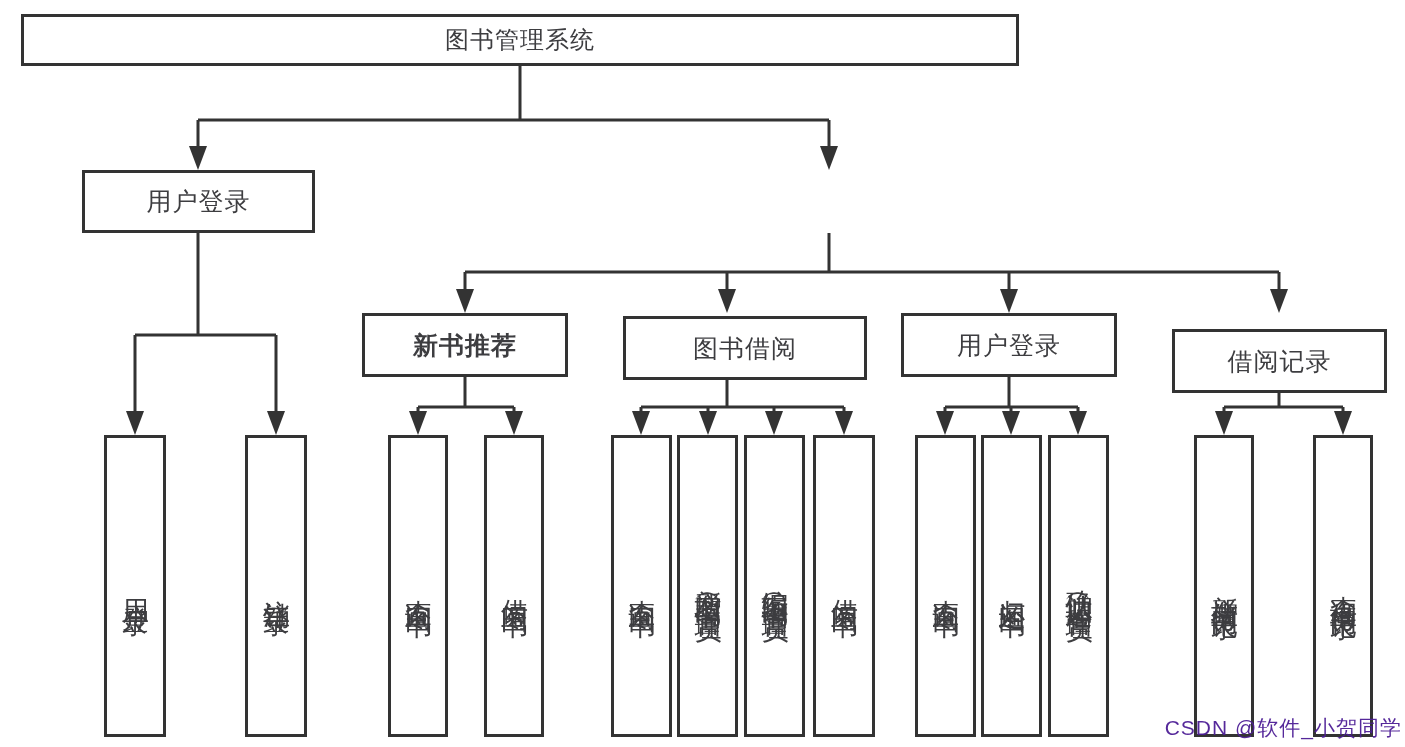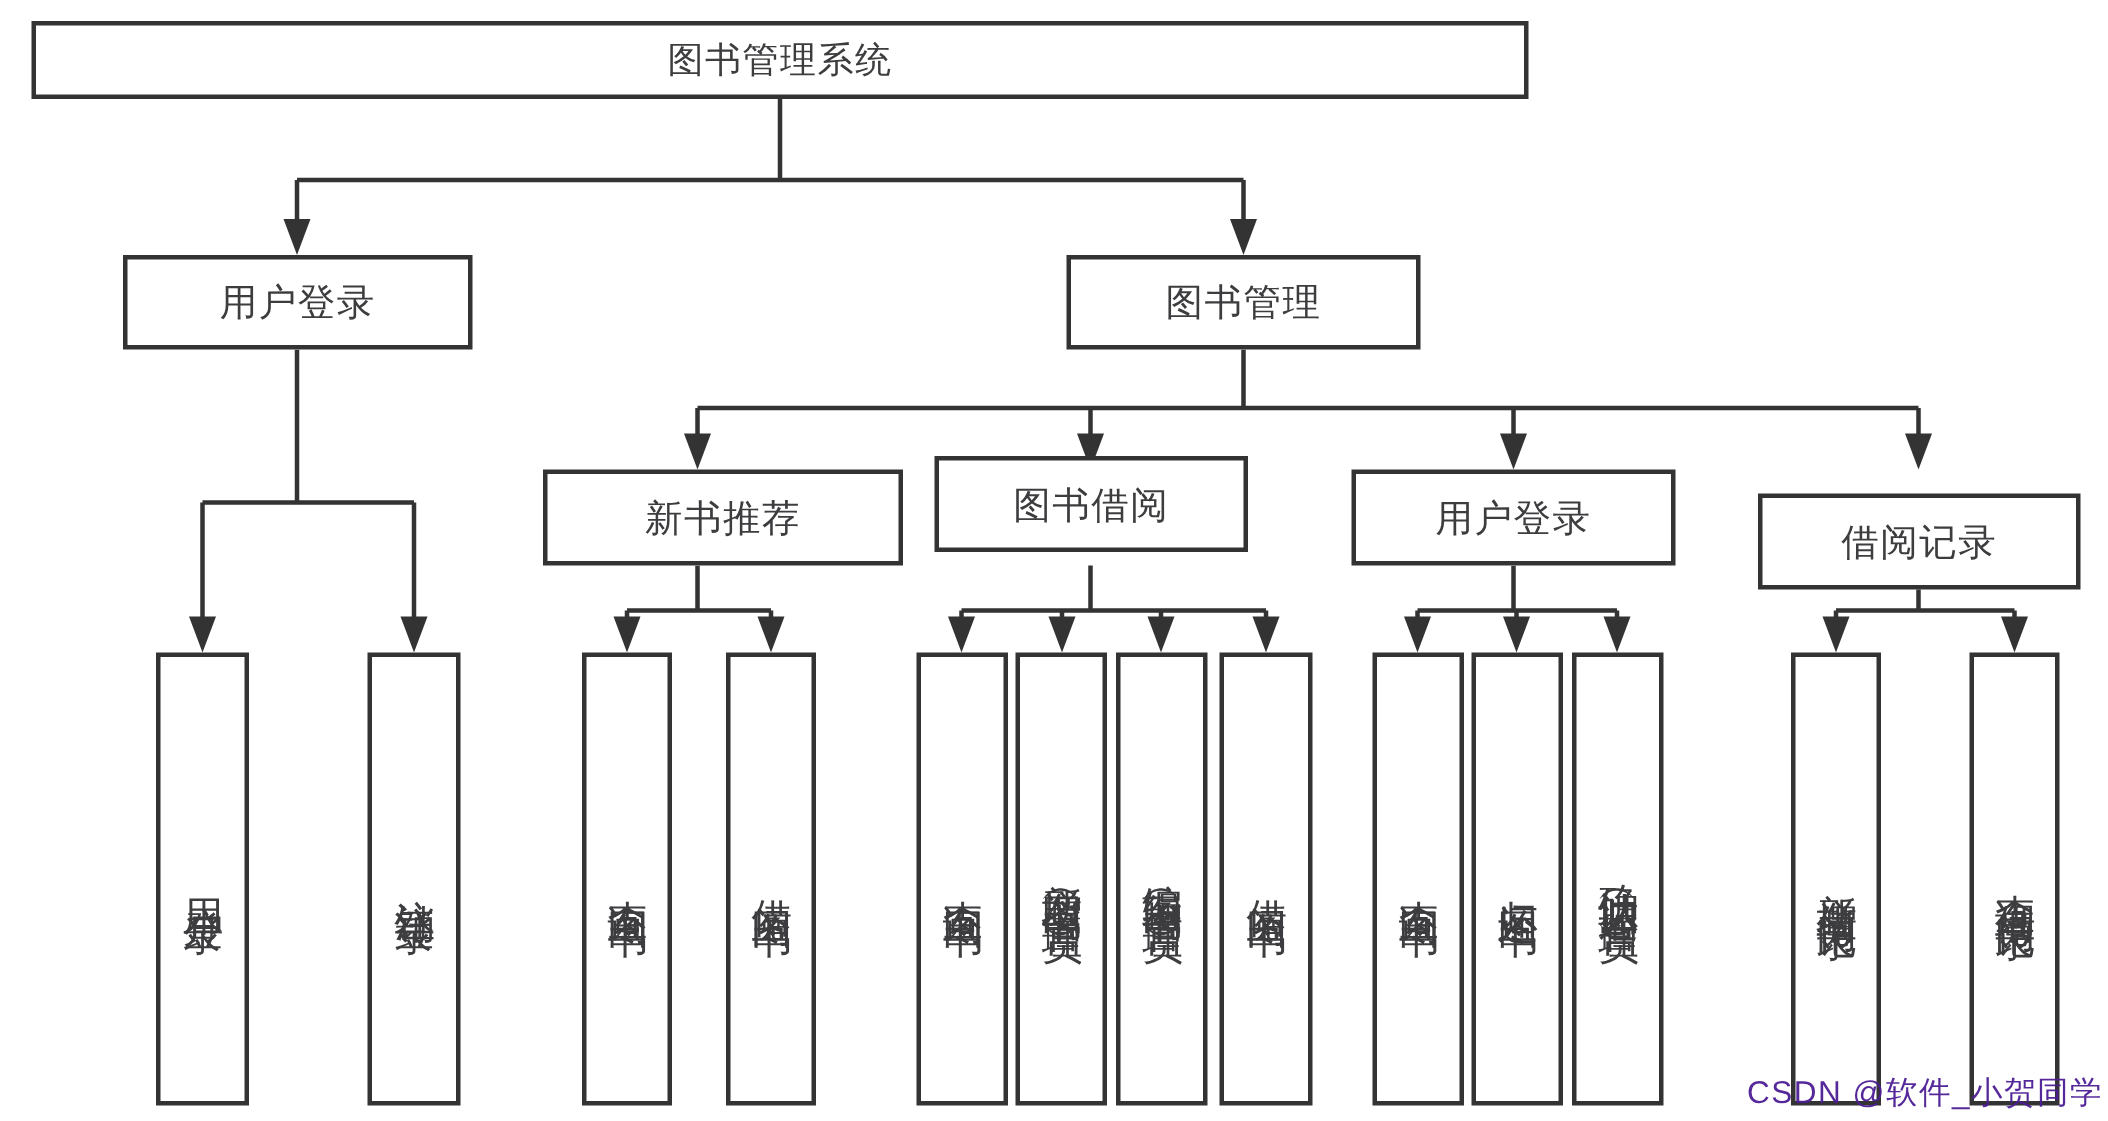--- a/index.html
+++ b/index.html
@@ -60,24 +60,23 @@
       <polygon points="1002,411 1020,411 1011,435"></polygon>
       <polygon points="1069,411 1087,411 1078,435"></polygon>
       <polygon points="1215,411 1233,411 1224,435"></polygon>
       <polygon points="1334,411 1352,411 1343,435"></polygon>
     </g>
   </svg>
 
   <div class="node h-node root" style="left:21px; top:14px; width:998px; height:52px;">图书管理系统</div>
 
   <div class="node h-node" style="left:82px; top:170px; width:233px; height:63px;">用户登录</div>
-  <div class="node h-node" style="left:711px; top:170px; width:236px; height:63px;">图书管理</div>
 
-  <div class="node h-node" style="left:362px; top:313px; width:240px; height:64px;">新书推荐</div>
-  <div class="node h-node" style="left:623px; top:304px; width:209px; height:64px;">图书借阅</div>
+  <div class="node h-node" style="left:362px; top:313px; width:206px; height:64px;font-weight:bold;">新书推荐</div>
+  <div class="node h-node" style="left:623px; top:316px; width:244px; height:64px;">图书借阅</div>
   <div class="node h-node" style="left:901px; top:313px; width:216px; height:64px;">用户登录</div>
   <div class="node h-node" style="left:1172px; top:313px; width:215px; height:64px;margin-top:16px;">借阅记录</div>
 
   <div class="node leaf" style="left:104px; top:435px; width:62px; height:302px;">用户登录</div>
   <div class="node leaf" style="left:245px; top:435px; width:62px; height:302px;">注销登录</div>
 
   <div class="node leaf" style="left:388px; top:435px; width:60px; height:302px;">查询图书</div>
   <div class="node leaf" style="left:484px; top:435px; width:60px; height:302px;">借阅图书</div>
 
   <div class="node leaf" style="left:611px; top:435px; width:61px; height:302px;">查询图书</div>

